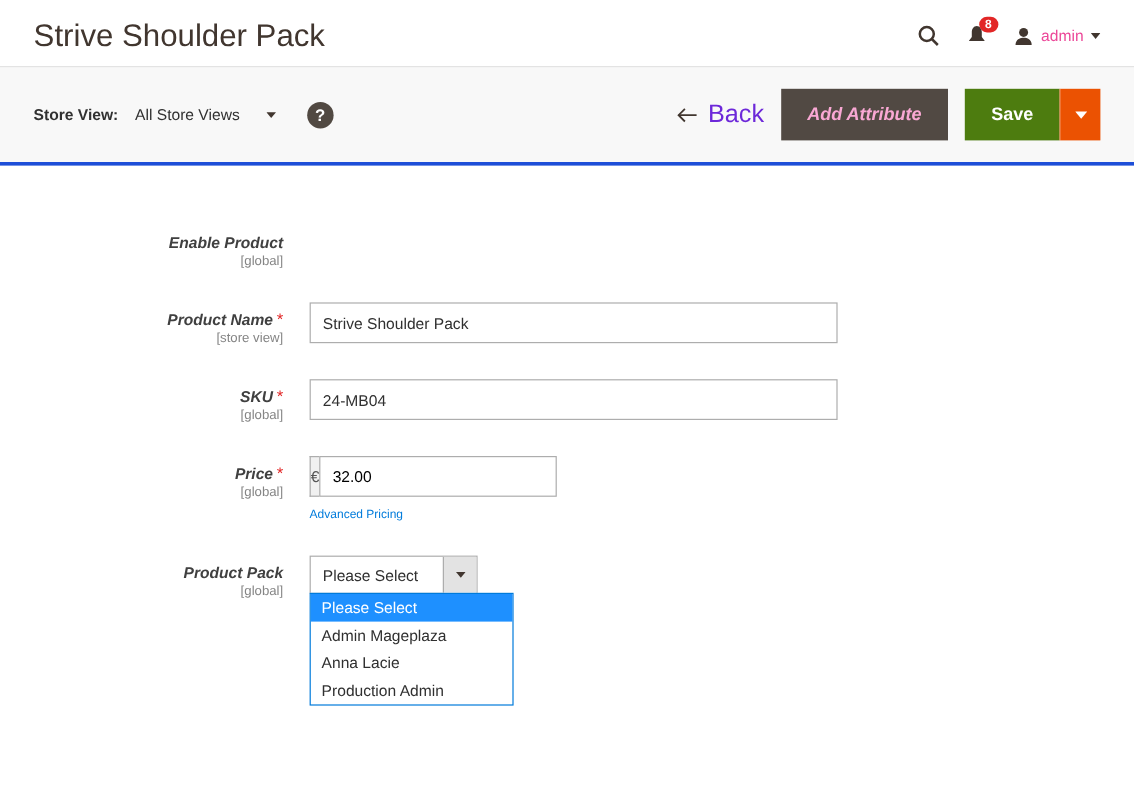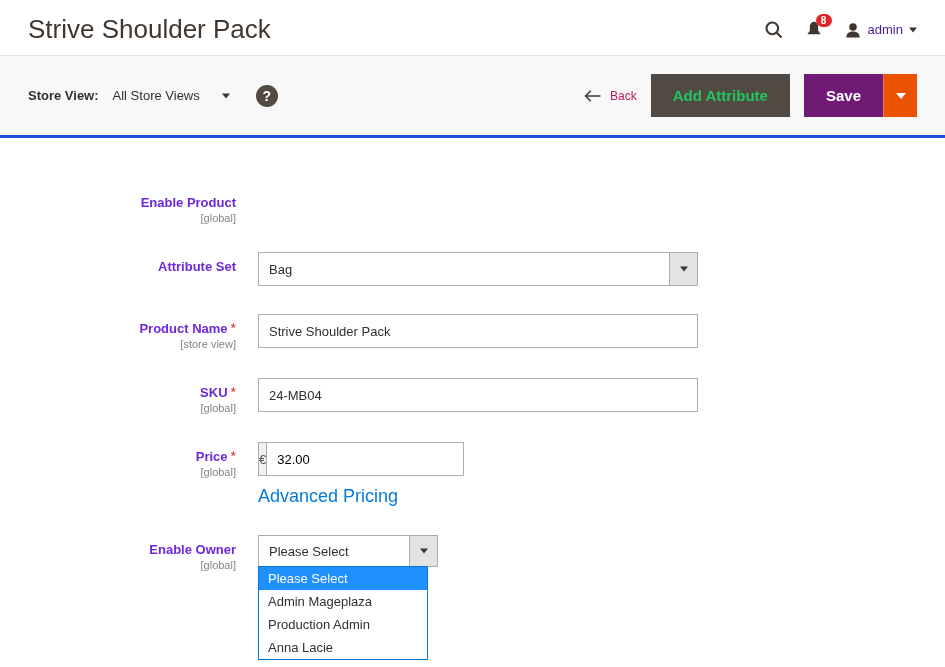--- a/index.html
+++ b/index.html
@@ -50,21 +50,21 @@
       padding: 1px 5px;
       min-width: 16px;
       text-align: center;
     }
     .user-menu {
       display: flex;
       align-items: center;
       gap: 6px;
       cursor: pointer;
       font-size: 13px;
-      color: #4c1d95;
+      color: #ec4899;
     }
     .toolbar {
       background: #f8f8f8;
       border-top: 1px solid #e3e3e3;
       border-bottom: 3px solid #1d4ed8;
       padding: 18px 28px;
       display: flex;
       align-items: center;
       justify-content: space-between;
     }
@@ -102,37 +102,38 @@
     }
     .toolbar-right {
       display: flex;
       align-items: center;
       gap: 14px;
     }
     .back-link {
       display: flex;
       align-items: center;
       gap: 8px;
-      font-size: 12px;
-      color: #be185d;
+      font-size: 21px;
+      color: #6d28d9;
       cursor: pointer;
     }
     .btn {
       padding: 13px 22px;
       font-size: 15px;
       border: none;
       cursor: pointer;
       font-weight: 600;
     }
     .btn-dark {
       background: #514943;
-      color: #22c55e;
+      color: #f9a8d4;
+      font-style: italic;
     }
     .btn-primary {
-      background: #701a75;
+      background: #4d7c0f;
       color: #fff;
     }
     .btn-group {
       display: flex;
     }
     .btn-dropdown {
       background: #eb5202;
       color: #fff;
       width: 34px;
       display: flex;
@@ -151,21 +152,22 @@
     }
     .form-label {
       width: 230px;
       text-align: right;
       padding-right: 22px;
       padding-top: 6px;
     }
     .label-text {
       font-size: 13px;
       font-weight: 600;
-      color: #6d28d9;
+      color: #404040;
+      font-style: italic;
     }
     .label-scope {
       font-size: 11px;
       color: #858585;
       display: block;
       margin-top: 2px;
     }
     .required {
       color: #e22626;
       margin-left: 3px;
@@ -250,28 +252,28 @@
     }
     .price-input {
       flex: 1;
       height: 34px;
       border: 1px solid #adadad;
       padding: 0 10px;
       font-size: 13px;
     }
     .link-text {
       color: #007bdb;
-      font-size: 18px;
+      font-size: 10px;
       cursor: pointer;
       margin-top: 10px;
       display: inline-block;
     }
     .owner-wrap {
       position: relative;
-      width: 180px;
+      width: 140px;
     }
     .owner-select {
       display: flex;
       align-items: center;
       justify-content: space-between;
       height: 32px;
       border: 1px solid #adadad;
       background: #fff;
       cursor: pointer;
     }
@@ -362,35 +364,20 @@
 
 <div class="form-area">
 
   <div class="form-row">
     <div class="form-label">
       <span class="label-text">Enable Product</span>
       <span class="label-scope">[global]</span>
     </div>
   </div>
 
-  <div class="form-row">
-    <div class="form-label">
-      <span class="label-text">Attribute Set</span>
-    </div>
-    <div class="form-control">
-      <div class="select-styled">
-        <span class="select-text">Bag</span>
-        <div class="select-arrow">
-          <svg width="8" height="8" viewBox="0 0 10 10" fill="#41362f">
-              <path d="M0 2 L5 8 L10 2 Z"></path>
-            </svg>
-        </div>
-      </div>
-    </div>
-  </div>
 
   <div class="form-row">
     <div class="form-label">
       <span class="label-text">Product Name</span><span class="required">*</span>
       <span class="label-scope">[store view]</span>
     </div>
     <div class="form-control">
       <input type="text" class="input-styled" value="Strive Shoulder Pack" style="">
     </div>
   </div>
@@ -414,36 +401,36 @@
       <div class="price-wrap">
         <div class="price-prefix">€</div>
         <input type="text" class="price-input" value="32.00" style="">
       </div>
       <span class="link-text">Advanced Pricing</span>
     </div>
   </div>
 
   <div class="form-row">
     <div class="form-label">
-      <span class="label-text">Enable Owner</span>
+      <span class="label-text">Product Pack</span>
       <span class="label-scope">[global]</span>
     </div>
     <div class="form-control">
       <div class="owner-wrap">
         <div class="owner-select">
           <span class="select-text">Please Select</span>
           <div class="select-arrow">
             <svg width="8" height="8" viewBox="0 0 10 10" fill="#41362f">
                 <path d="M0 2 L5 8 L10 2 Z"></path>
               </svg>
           </div>
         </div>
         <div class="owner-dropdown">
           <div class="owner-option selected">Please Select</div>
           <div class="owner-option">Admin Mageplaza</div>
+          <div class="owner-option">Anna Lacie</div>
           <div class="owner-option">Production Admin</div>
-          <div class="owner-option">Anna Lacie</div>
         </div>
       </div>
     </div>
   </div>
 
 </div>
 
 </body></html>

